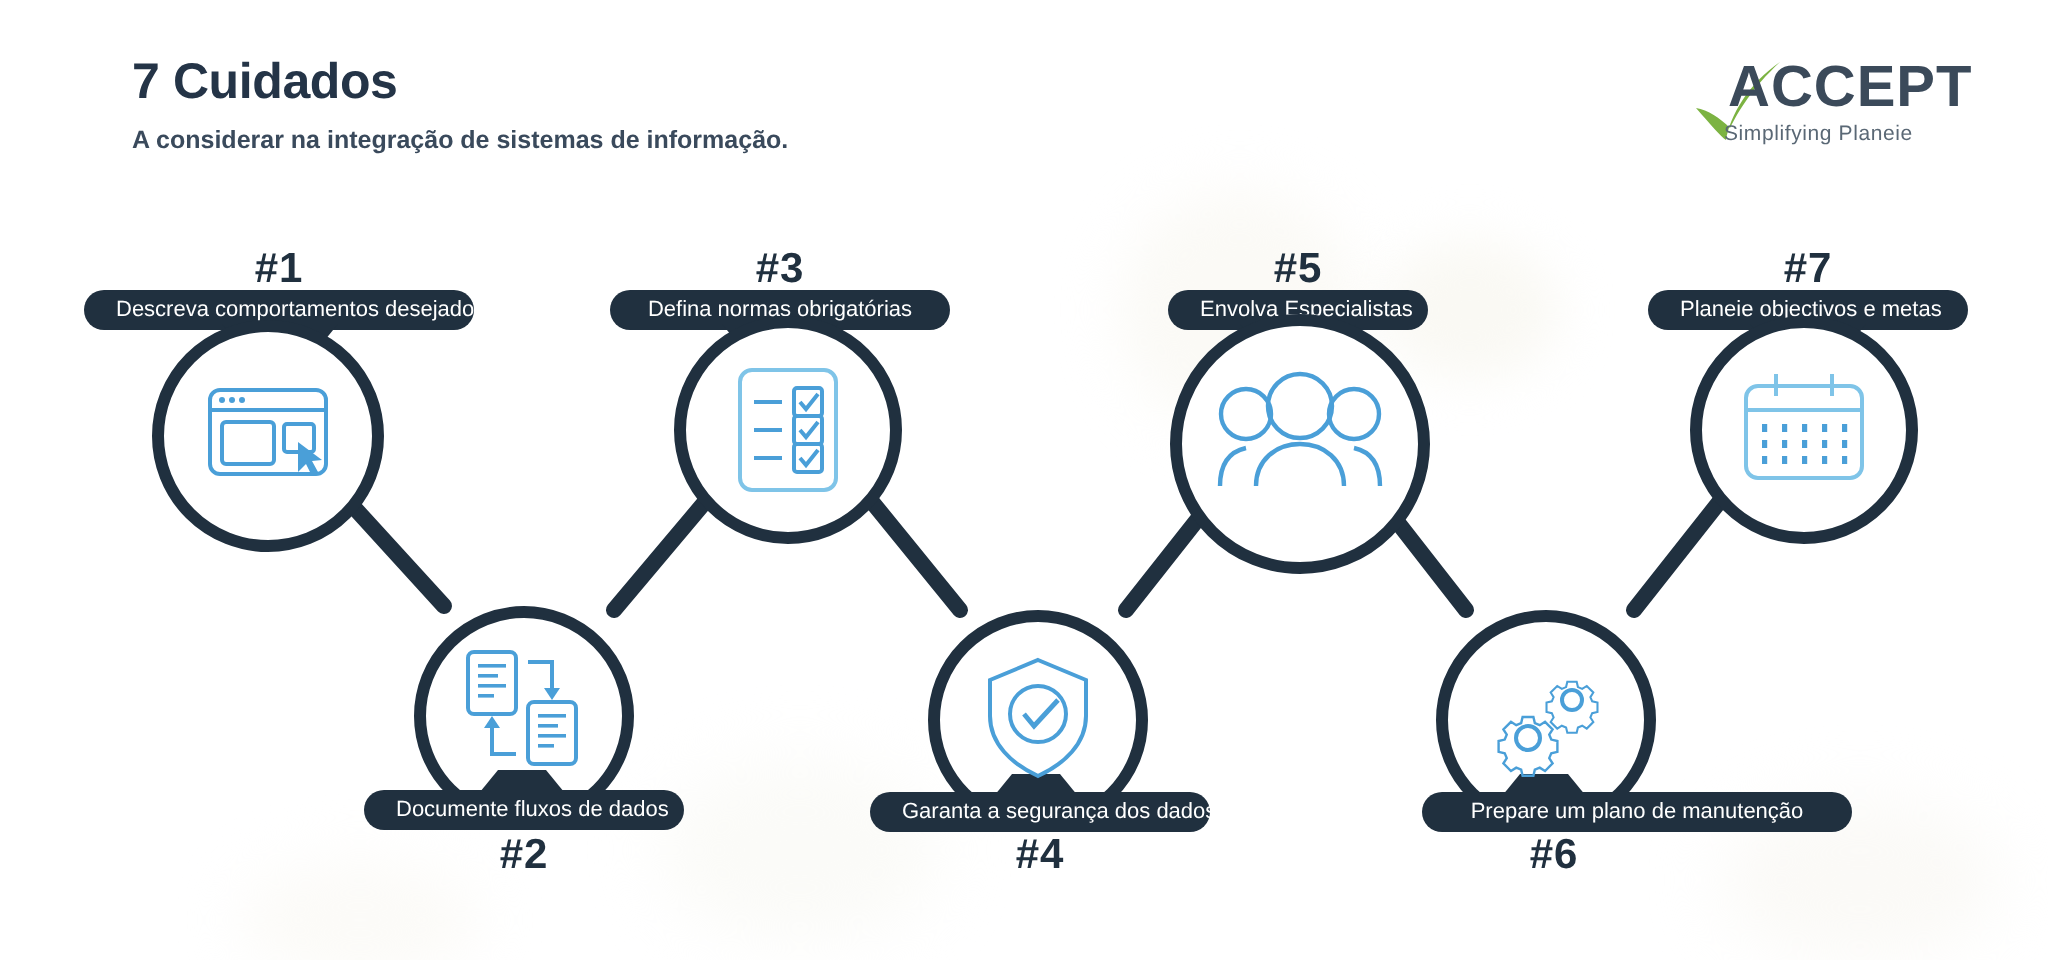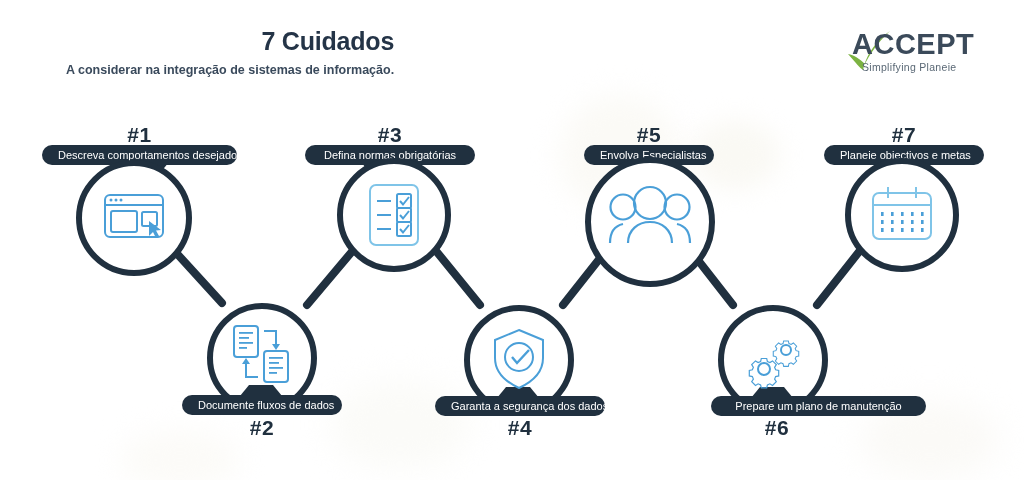--- a/index.html
+++ b/index.html
@@ -14,33 +14,33 @@
 
   
   .tex{position:absolute;border-radius:50%;pointer-events:none;}
   .t1{left:560px;top:95px;width:120px;height:120px;background:#fbfaf6;filter:blur(14px);}
   .t2{left:690px;top:120px;width:90px;height:70px;background:#faf9f4;filter:blur(12px);}
   .t3{left:330px;top:380px;width:140px;height:90px;background:#fbfbf8;filter:blur(16px);}
   .t4{left:120px;top:430px;width:120px;height:60px;background:#fcfbf8;filter:blur(14px);}
   .t5{left:860px;top:400px;width:140px;height:80px;background:#fbfaf7;filter:blur(16px);}
 
   
-  #header{position:absolute;left:66px;top:26px;text-align:right;}
+  #header{position:absolute;left:66px;top:26px;}
   #title{
     font-size:25px;font-weight:bold;color:#243447;
     letter-spacing:-0.2px;margin:0;line-height:30px;
   }
   #subtitle{
     font-size:12.5px;color:#3a4a5c;margin:6px 0 0 0;line-height:16px;font-weight:bold;
   }
 
   
   #logo{position:absolute;right:56px;top:28px;width:120px;height:48px;}
   #logo-word{
-    position:absolute;left:4px;top:0;
+    position:absolute;left:16px;top:0;
     font-size:29px;font-weight:bold;color:#3b4a5a;
     letter-spacing:0.5px;line-height:32px;
   }
   #logo-tag{
     position:absolute;left:14px;top:33px;
     font-size:10.5px;color:#5a6875;letter-spacing:0.3px;
   }
   #logo-swoosh{position:absolute;left:-2px;top:2px;}
 
   

